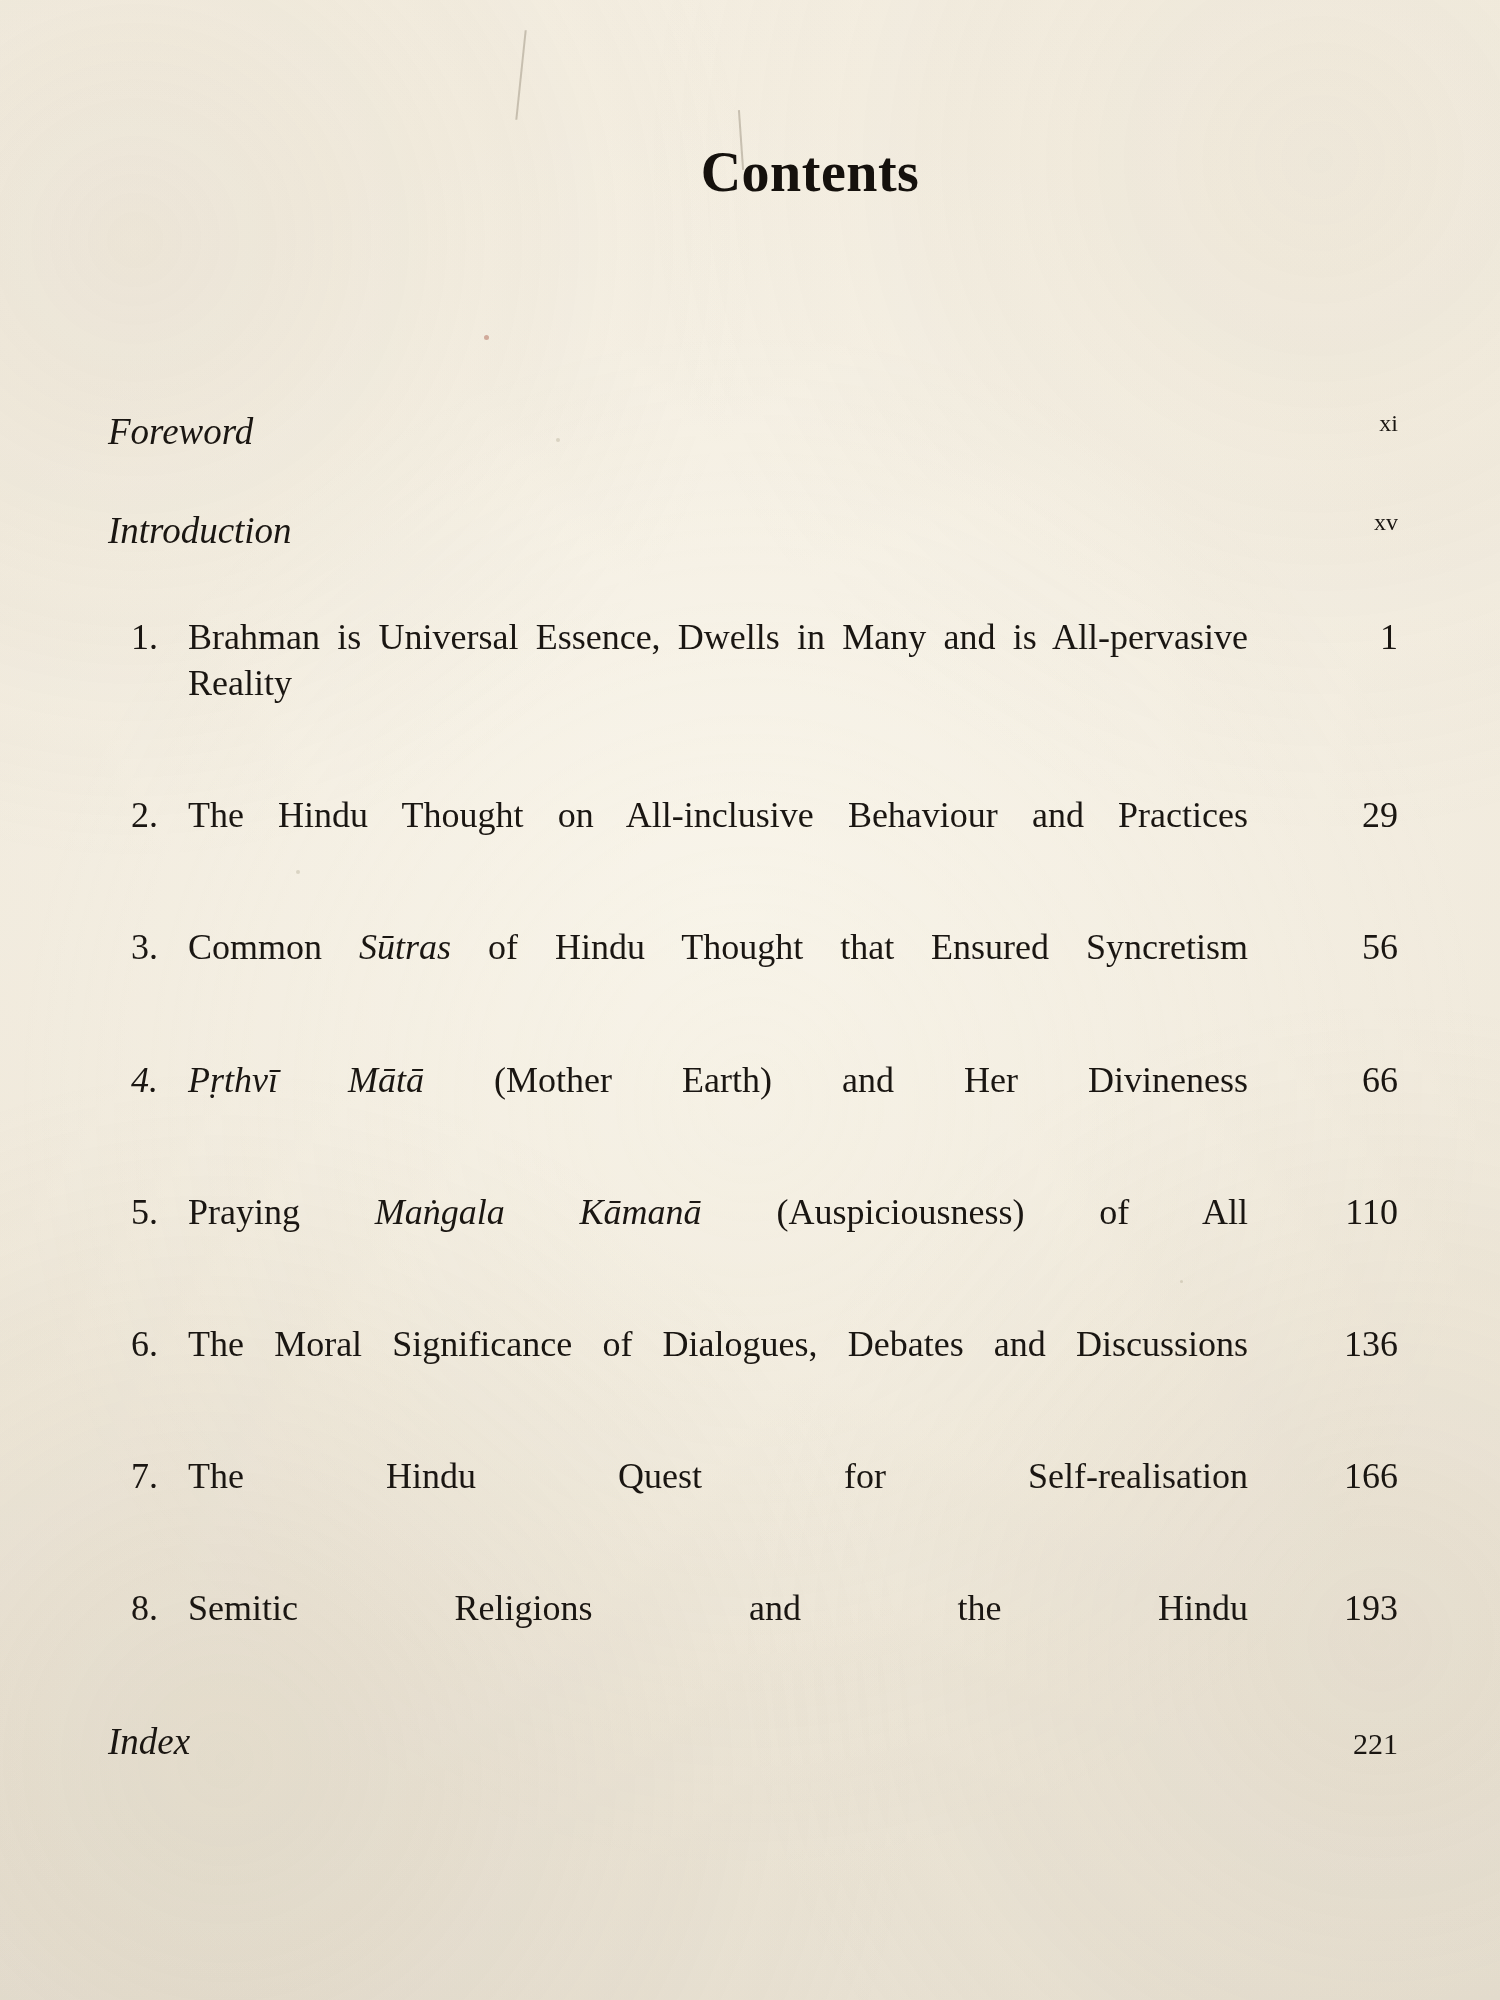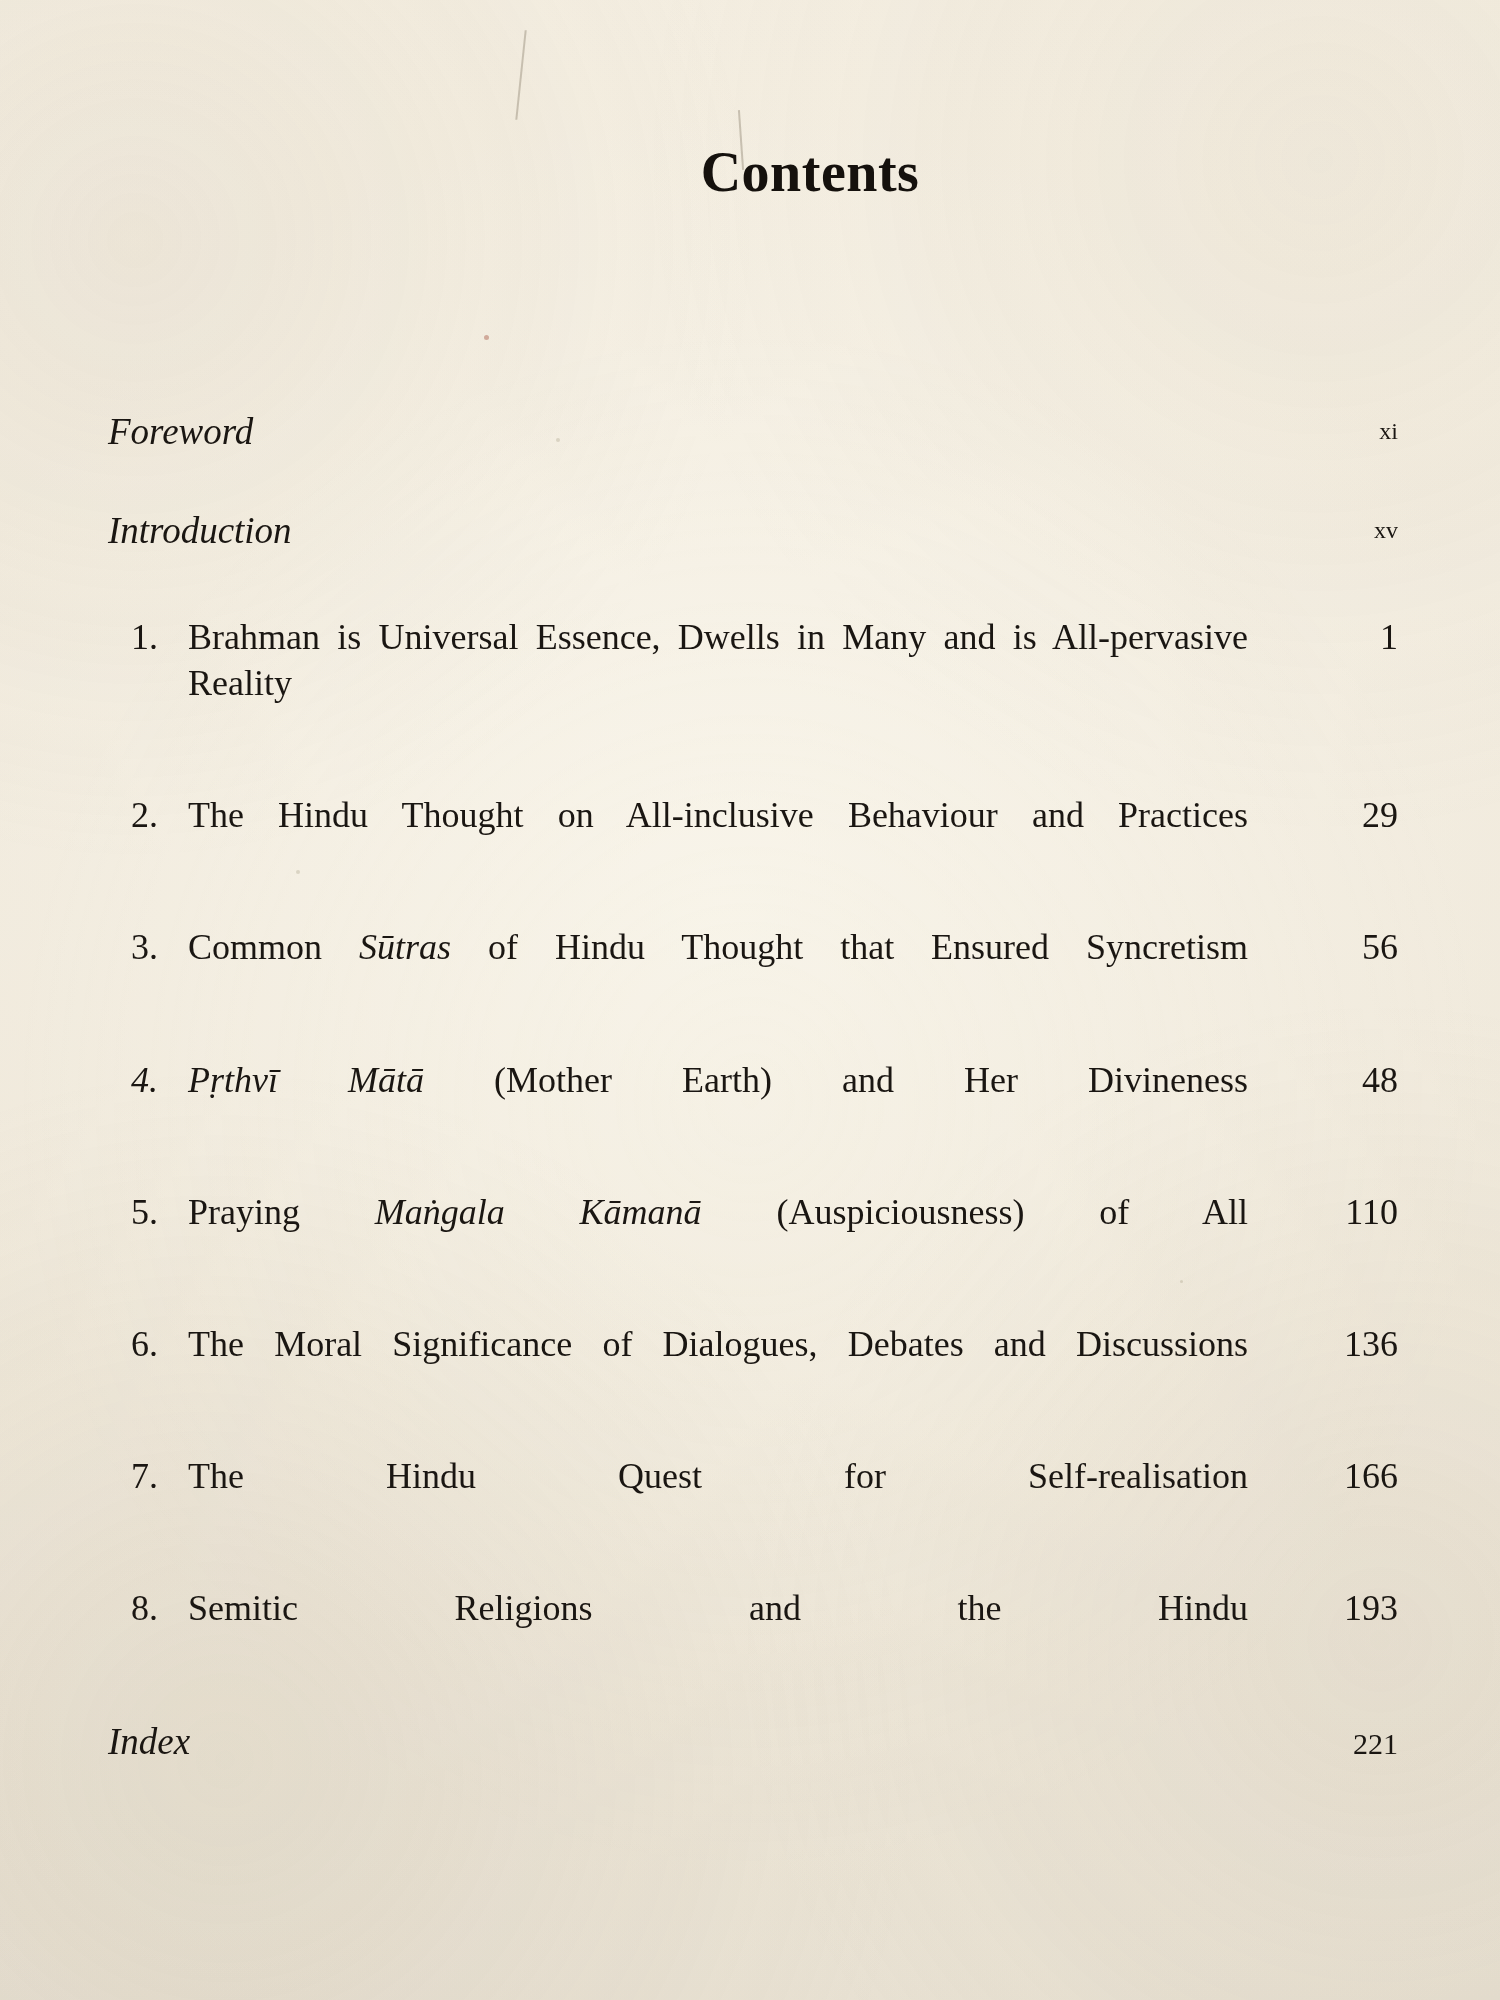--- a/index.html
+++ b/index.html
@@ -71,21 +71,21 @@
 
   .toc {
     position: absolute;
     left: 108px;
     top: 410px;
     width: 1290px;
   }
 
   .front-row {
     display: flex;
-    align-items: center;
+    align-items: flex-start;
     justify-content: space-between;
     margin-bottom: 56px;
     font-style: italic;
     font-size: 37px;
   }
   .front-row .pg {
     font-style: normal;
     font-size: 24px;
     min-width: 80px;
     text-align: right;
@@ -203,21 +203,21 @@
         <div class="num">3.</div>
         <div class="titlecell"><span class="just">Common <i>Sūtras</i> of Hindu Thought that Ensured Syncretism</span></div>
         <div class="pgcell">56</div>
       </div>
     </div>
 
     <div class="entry">
       <div class="entry-inner">
         <div class="num ital">4.</div>
         <div class="titlecell"><span class="just"><i>Pṛthvī Mātā</i> (Mother Earth) and Her Divineness</span></div>
-        <div class="pgcell">48</div>
+        <div class="pgcell">66</div>
       </div>
     </div>
 
     <div class="entry">
       <div class="entry-inner">
         <div class="num">5.</div>
         <div class="titlecell"><span class="just">Praying <i>Maṅgala Kāmanā</i> (Auspiciousness) of All</span></div>
         <div class="pgcell">110</div>
       </div>
     </div>

